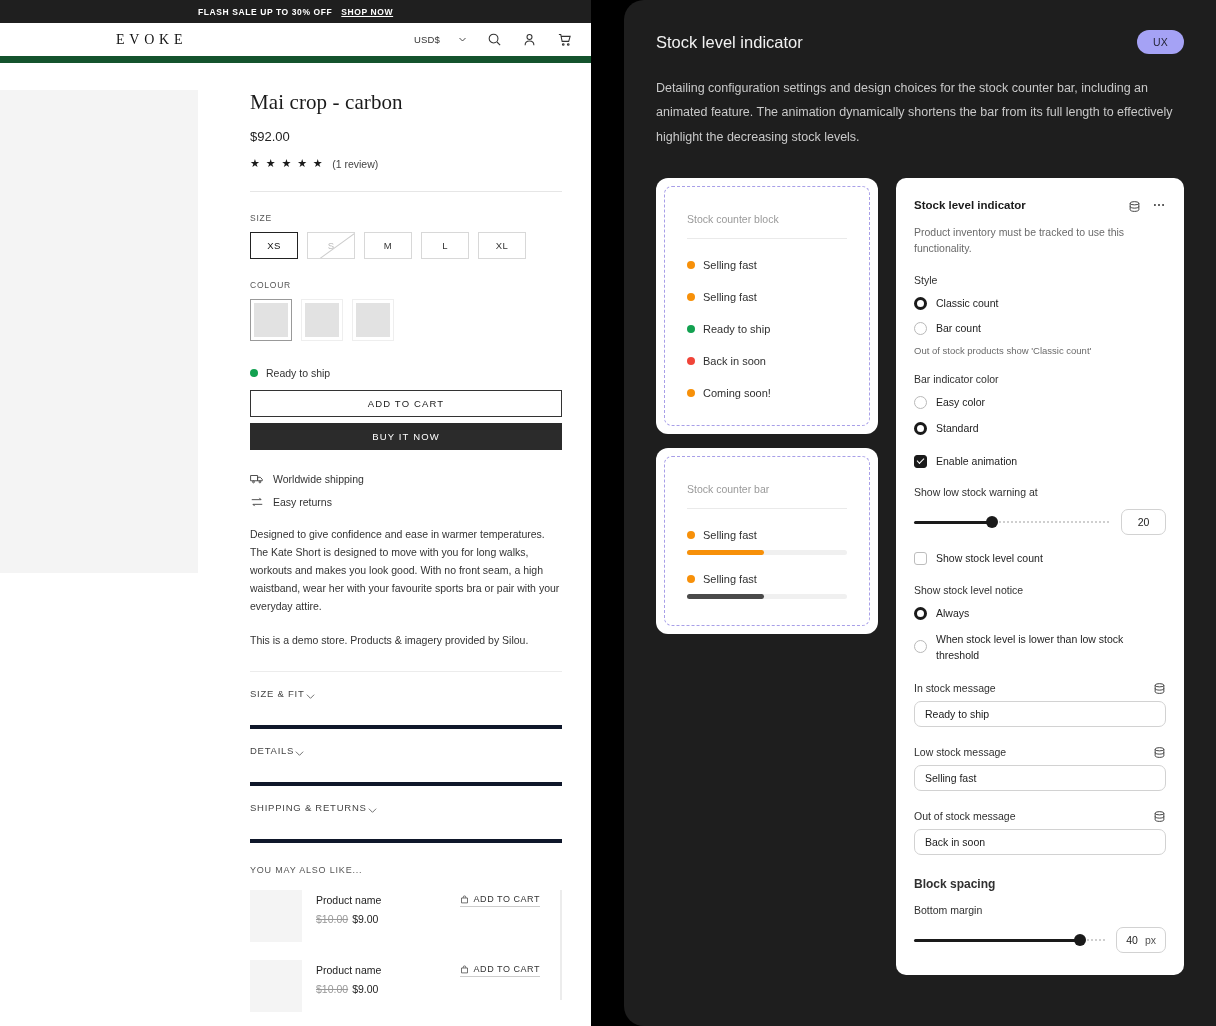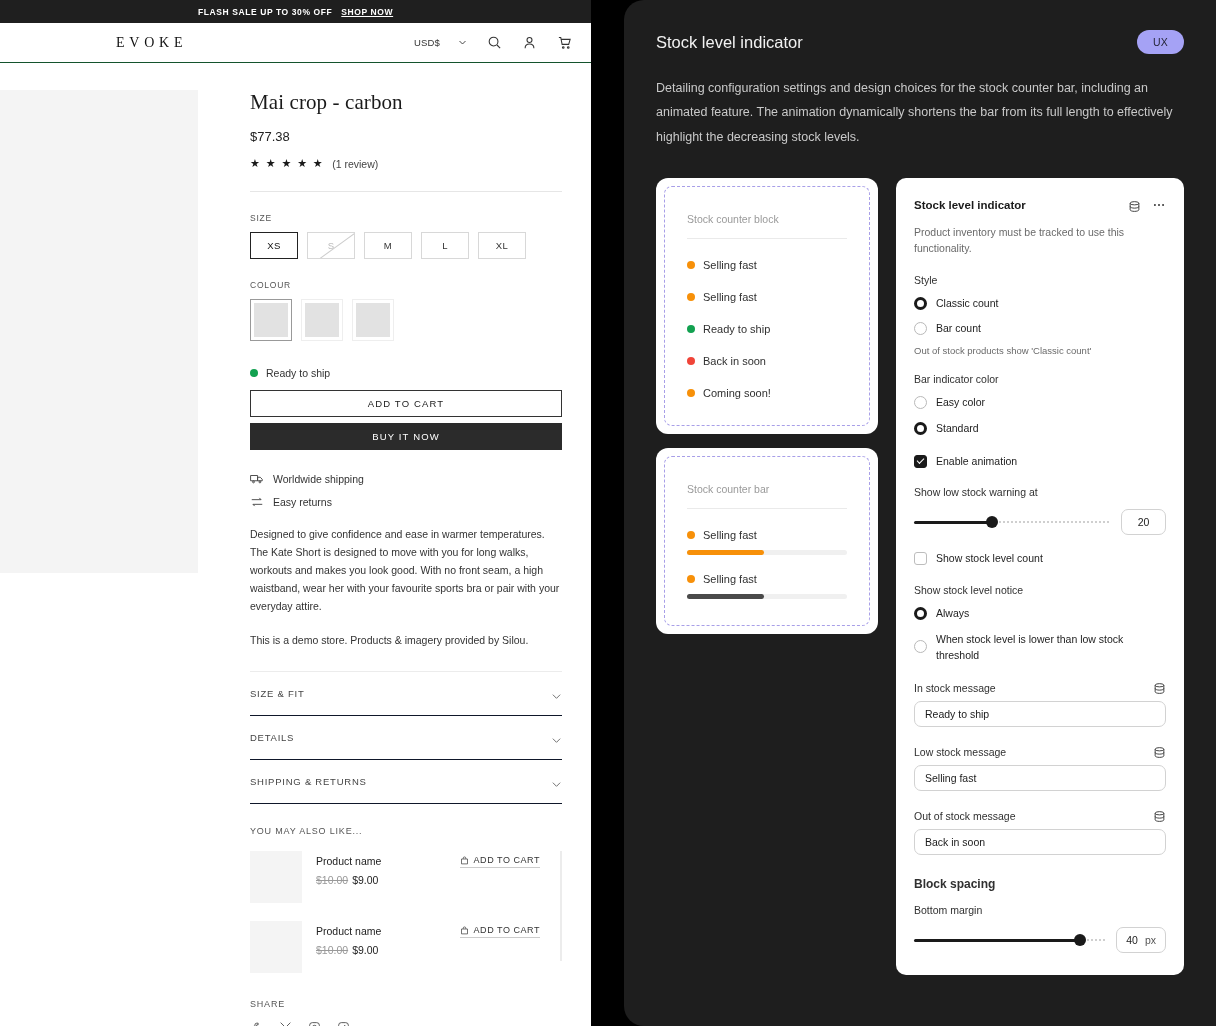--- a/index.html
+++ b/index.html
@@ -17,21 +17,21 @@
     width: 591px; height: 1026px;
     background: #fff; overflow: hidden;
   }
   .announce {
     height: 23px; background: #1f1f1f; color: #fff;
     display: flex; align-items: center; justify-content: center;
     font-size: 8.5px; letter-spacing: 0.07em; font-weight: 600;
   }
   .announce .shop-now { margin-left: 9px; text-decoration: underline; letter-spacing: 0.07em; }
   .site-header {
-    height: 40px; border-bottom: 1px solid #14532d;
+    height: 40px; border-bottom: 7px solid #14532d;
     display: flex; align-items: center; padding: 0 24px; position: relative;
   }
   .brand {
     font-family: "Liberation Serif", serif;
     font-size: 14px; letter-spacing: 0.34em; color: #111;
     position: absolute; left: 116px;
   }
   .header-right {
     position: absolute; right: 19px; display: flex; align-items: center; gap: 20px;
   }
@@ -83,22 +83,22 @@
 
   .perks { margin-top: 22px; }
   .perk { display: flex; align-items: center; gap: 9px; margin-bottom: 9px; }
   .perk span { font-size: 10.5px; color: #333; }
   .perk .ic { width: 14px; height: 14px; }
   .desc { font-size: 10.5px; line-height: 1.72; color: #333; margin-top: 16px; }
   .desc.second { margin-top: 16px; }
 
   .acc { border-top: 1px solid #ececec; }
   .acc-row {
-    display: flex; align-items: center; justify-content: space-between;
-    padding: 16px 0 16px; border-bottom: 1px solid #0f172a;
+    display: flex; align-items: center; justify-content: flex-start;
+    padding: 16px 0 26px; border-bottom: 4px solid #0f172a;
   }
   .acc-row .t { font-size: 9.5px; letter-spacing: .08em; color: #444; }
   .chev { width: 11px; height: 11px; color: #666; }
 
   .ymal-title { font-size: 9px; letter-spacing: .09em; color: #555; margin: 22px 0 12px; }
   .rel-wrap { position: relative; margin-top: 15px; }
   .rel-scroll-track { position: absolute; right: 0; top: 0; width: 2px; height: 110px; background: #ececec; }
   .rel-item { display: flex; align-items: flex-start; gap: 14px; margin-bottom: 18px; padding-right: 22px; }
   .rel-thumb { width: 52px; height: 52px; background: #f4f4f4; flex: none; }
   .rel-mid { flex: 1; padding-top: 4px; }
@@ -248,21 +248,21 @@
             </svg>
         </span>
       </div>
     </div>
 
     <div class="pdp">
       <div class="gallery"></div>
 
       <div class="pdp-main">
         <div class="p-title">Mai crop - carbon</div>
-        <div class="p-price">$77.38</div>
+        <div class="p-price">$92.00</div>
         <div class="p-rating">
           <span class="stars">★ ★ ★ ★ ★</span>
           <span class="rev-count">(1 review)</span>
         </div>
         <div class="rule"></div>
 
         <div class="opt-group">
           <div class="opt-label">SIZE</div>
           <div class="sizes">
             <div class="size-box sel">XS</div>

